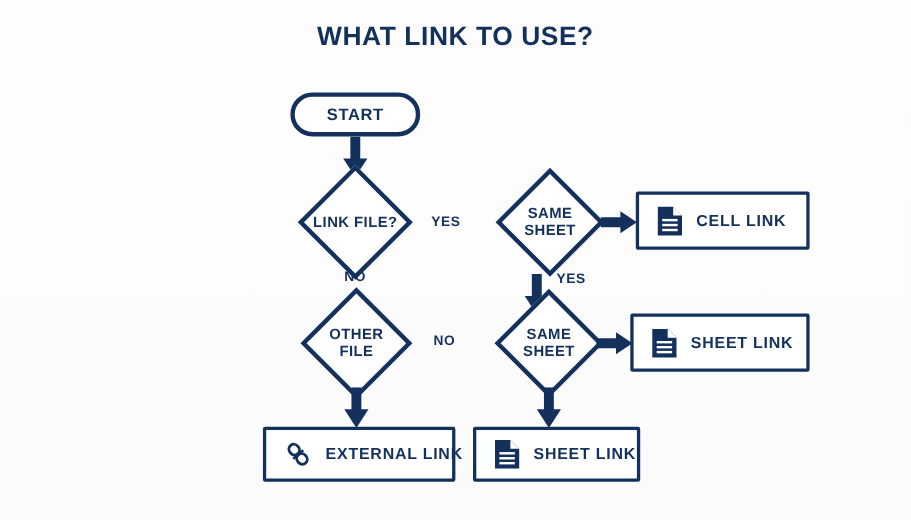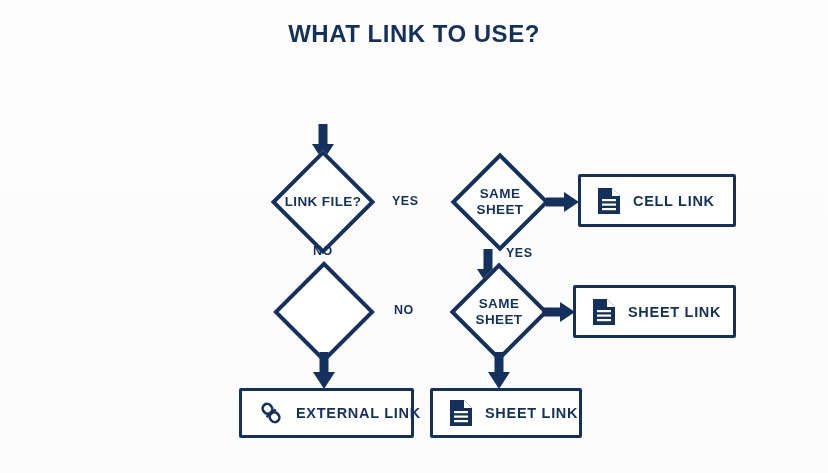--- a/index.html
+++ b/index.html
@@ -115,20 +115,23 @@
   
   .arrow { position: absolute; }
 </style>
 </head>
 <body>
 
 <div id="canvas">
 
   <div id="title">WHAT LINK TO USE?</div>
 
+  <div class="pill node" style="left:264px; top:84px; width:118px; height:40px;">
+    <span>START</span>
+  </div>
 
   <svg class="arrow" style="left:310px; top:124px;" width="26" height="38">
     <path d="M13 0 L13 22" stroke="#13315c" stroke-width="9" fill="none"></path>
     <path d="M2 20 L24 20 L13 37 Z" fill="#13315c"></path>
   </svg>
 
   <div class="diamond-wrap" style="left:250px; top:152px; width:146px; height:100px;">
     <div class="diamond-shape" style="width:74px; height:74px;"></div>
     <div class="diamond-label">LINK FILE?</div>
   </div>
@@ -160,20 +163,22 @@
   </div>
 
   <svg class="arrow" style="left:475px; top:249px;" width="26" height="38">
     <path d="M13 0 L13 22" stroke="#13315c" stroke-width="9" fill="none"></path>
     <path d="M2 20 L24 20 L13 37 Z" fill="#13315c"></path>
   </svg>
   <div class="edge-label" style="left:506px; top:246px;">YES</div>
 
   <div class="diamond-wrap" style="left:252px; top:262px; width:144px; height:100px;">
     <div class="diamond-shape" style="width:72px; height:72px;"></div>
+    <div class="diamond-label">OTHER
+FILE</div>
   </div>
 
   <div class="edge-label" style="left:394px; top:303px;">NO</div>
 
   <svg class="arrow" style="left:311px; top:352px;" width="26" height="38">
     <path d="M13 0 L13 22" stroke="#13315c" stroke-width="9" fill="none"></path>
     <path d="M2 20 L24 20 L13 37 Z" fill="#13315c"></path>
   </svg>
 
   <div class="diamond-wrap" style="left:430px; top:262px; width:138px; height:100px;">

